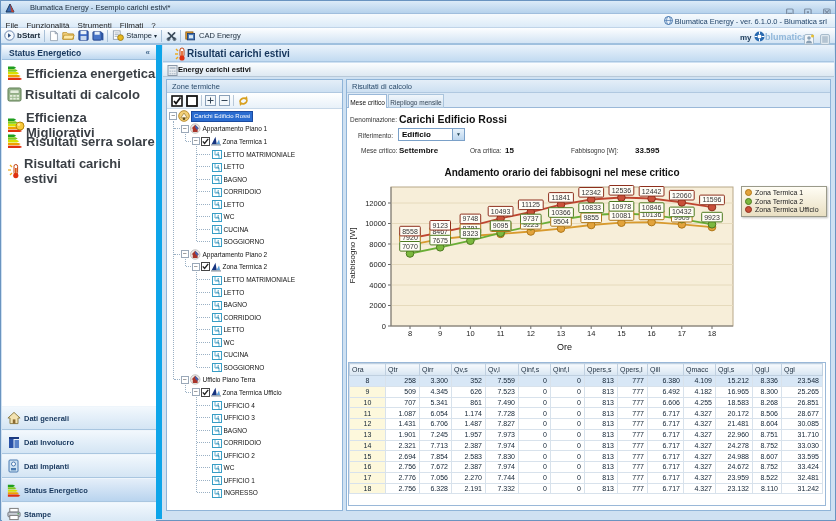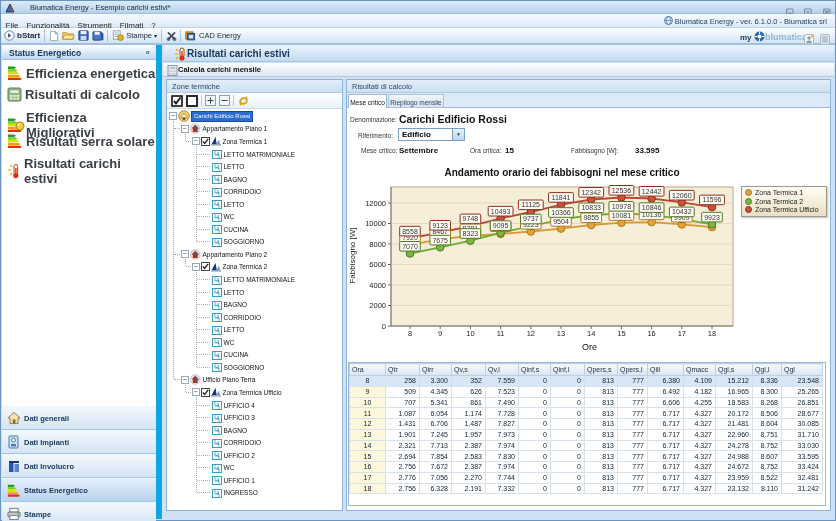--- a/index.html
+++ b/index.html
@@ -282,36 +282,36 @@
             <svg width="15" height="14" viewBox="0 0 15 14">
               <path d="M1 7 L7.5 1 L14 7 L11.8 7 L11.8 13 L3.2 13 L3.2 7 Z" fill="#f3e3b2" stroke="#8a7a40"></path>
               <rect x="6.2" y="8.5" width="2.8" height="4.5" fill="#8a6a30"></rect>
             </svg>
           </span>
           <span>Dati generali</span>
         </div>
         <div class="nitem">
           <span class="nic">
             <svg width="14" height="14" viewBox="0 0 14 14">
-              <rect x="2" y="1" width="9" height="12" rx="1" fill="#cfe3f2" stroke="#4a7ab0"></rect>
-              <circle cx="6.5" cy="5" r="2" fill="#fff" stroke="#4a7ab0"></circle>
-              <rect x="4" y="9" width="5" height="2.4" fill="#4a7ab0"></rect>
+              <rect x="2" y="2" width="4.5" height="11" fill="#2a52a8"></rect>
+              <rect x="7.5" y="5" width="4.5" height="8" fill="#5a82c8"></rect>
+              <rect x="2" y="2" width="10" height="2" fill="#1a3a80"></rect>
             </svg>
           </span>
-          <span>Dati Impianti</span>
+          <span>Dati Involucro</span>
         </div>
         <div class="nitem">
           <span class="nic">
             <svg width="14" height="14" viewBox="0 0 14 14">
-              <rect x="2" y="2" width="4.5" height="11" fill="#2a52a8"></rect>
-              <rect x="7.5" y="5" width="4.5" height="8" fill="#5a82c8"></rect>
-              <rect x="2" y="2" width="10" height="2" fill="#1a3a80"></rect>
+              <rect x="2" y="1" width="9" height="12" rx="1" fill="#cfe3f2" stroke="#4a7ab0"></rect>
+              <circle cx="6.5" cy="5" r="2" fill="#fff" stroke="#4a7ab0"></circle>
+              <rect x="4" y="9" width="5" height="2.4" fill="#4a7ab0"></rect>
             </svg>
           </span>
-          <span>Dati Involucro</span>
+          <span>Dati Impianti</span>
         </div>
         <div class="nitem nsel">
           <span class="nic">
             <svg width="15" height="15" viewBox="0 0 16 16">
               <path d="M1 1.5 h6 l2.2 1.2 l-2.2 1.2 h-6 z" fill="#1f9e1f"></path>
               <path d="M1 4.3 h7.5 l2.2 1.2 l-2.2 1.2 h-7.5 z" fill="#7ec81e"></path>
               <path d="M1 7.1 h9 l2.2 1.2 l-2.2 1.2 h-9 z" fill="#d8e000"></path>
               <path d="M1 9.899999999999999 h10.5 l2.2 1.2 l-2.2 1.2 h-10.5 z" fill="#f0a000"></path>
               <path d="M1 12.7 h12 l2.2 1.2 l-2.2 1.2 h-12 z" fill="#e03010"></path>
             </svg>
@@ -351,21 +351,21 @@
           <rect x="2.5" y="2" width="6" height="2" fill="#b8c4d0"></rect>
           <g fill="#b8c4d0">
             <rect x="2.5" y="5.5" width="1.6" height="1.4"></rect>
             <rect x="4.8" y="5.5" width="1.6" height="1.4"></rect>
             <rect x="7" y="5.5" width="1.6" height="1.4"></rect>
             <rect x="2.5" y="8" width="1.6" height="1.4"></rect>
             <rect x="4.8" y="8" width="1.6" height="1.4"></rect>
             <rect x="7" y="8" width="1.6" height="1.4"></rect>
           </g>
         </svg>
-        <span class="tx">Calcola carichi mensile</span>
+        <span class="tx">Energy carichi estivi</span>
       </div>
     <div class="treepanel">
       <div class="tphead">Zone termiche</div>
       <div class="tptools">
         <svg width="12" height="12" viewBox="0 0 12 12">
             <rect x="1" y="1" width="10" height="10" fill="#fff" stroke="#111" stroke-width="1.6"></rect>
             <path d="M3 6 L5 8.5 L9.5 2.5" fill="none" stroke="#111" stroke-width="1.8"></path>
           </svg>
         <svg width="12" height="12" viewBox="0 0 12 12">
             <rect x="1" y="1" width="10" height="10" fill="#fff" stroke="#111" stroke-width="1.8"></rect>
@@ -923,21 +923,21 @@
 <g>
         <rect x="320.4" y="29.4" width="24.8" height="9.6" fill="#fffdf6" stroke="#8e2f1d" stroke-width="1" rx="1"></rect>
         <text x="332.8" y="36.6" font-size="7" fill="#333" text-anchor="middle">12060</text>
       </g>
 <g>
         <rect x="350.6" y="34.1" width="24.8" height="9.6" fill="#fffdf6" stroke="#8e2f1d" stroke-width="1" rx="1"></rect>
         <text x="363.0" y="41.3" font-size="7" fill="#333" text-anchor="middle">11596</text>
       </g>
 </svg>
   <div class="ylab" style="left:323px;top:250px">Fabbisogno [W]</div>
-  <div class="xlab" style="left:581px;top:341px">Ore</div>
+  <div class="xlab" style="left:556px;top:341px">Ore</div>
   <div class="legend" style="left:740px;top:185px">
     <div><span class="ldot" style="background:#e2a33c;border-color:#b07718"></span>Zona Termica 1</div>
     <div><span class="ldot" style="background:#7cb83f;border-color:#4c7a1e"></span>Zona Termica 2</div>
     <div><span class="ldot" style="background:#c9503a;border-color:#8e2f1d"></span>Zona Termica Ufficio</div>
   </div>
   <div class="tablewrap" style="left:347px;top:361px;width:478px;height:144px">
       <table class="grid">
         <thead>
           <tr>
             <th style="width:36px">Ora</th>

